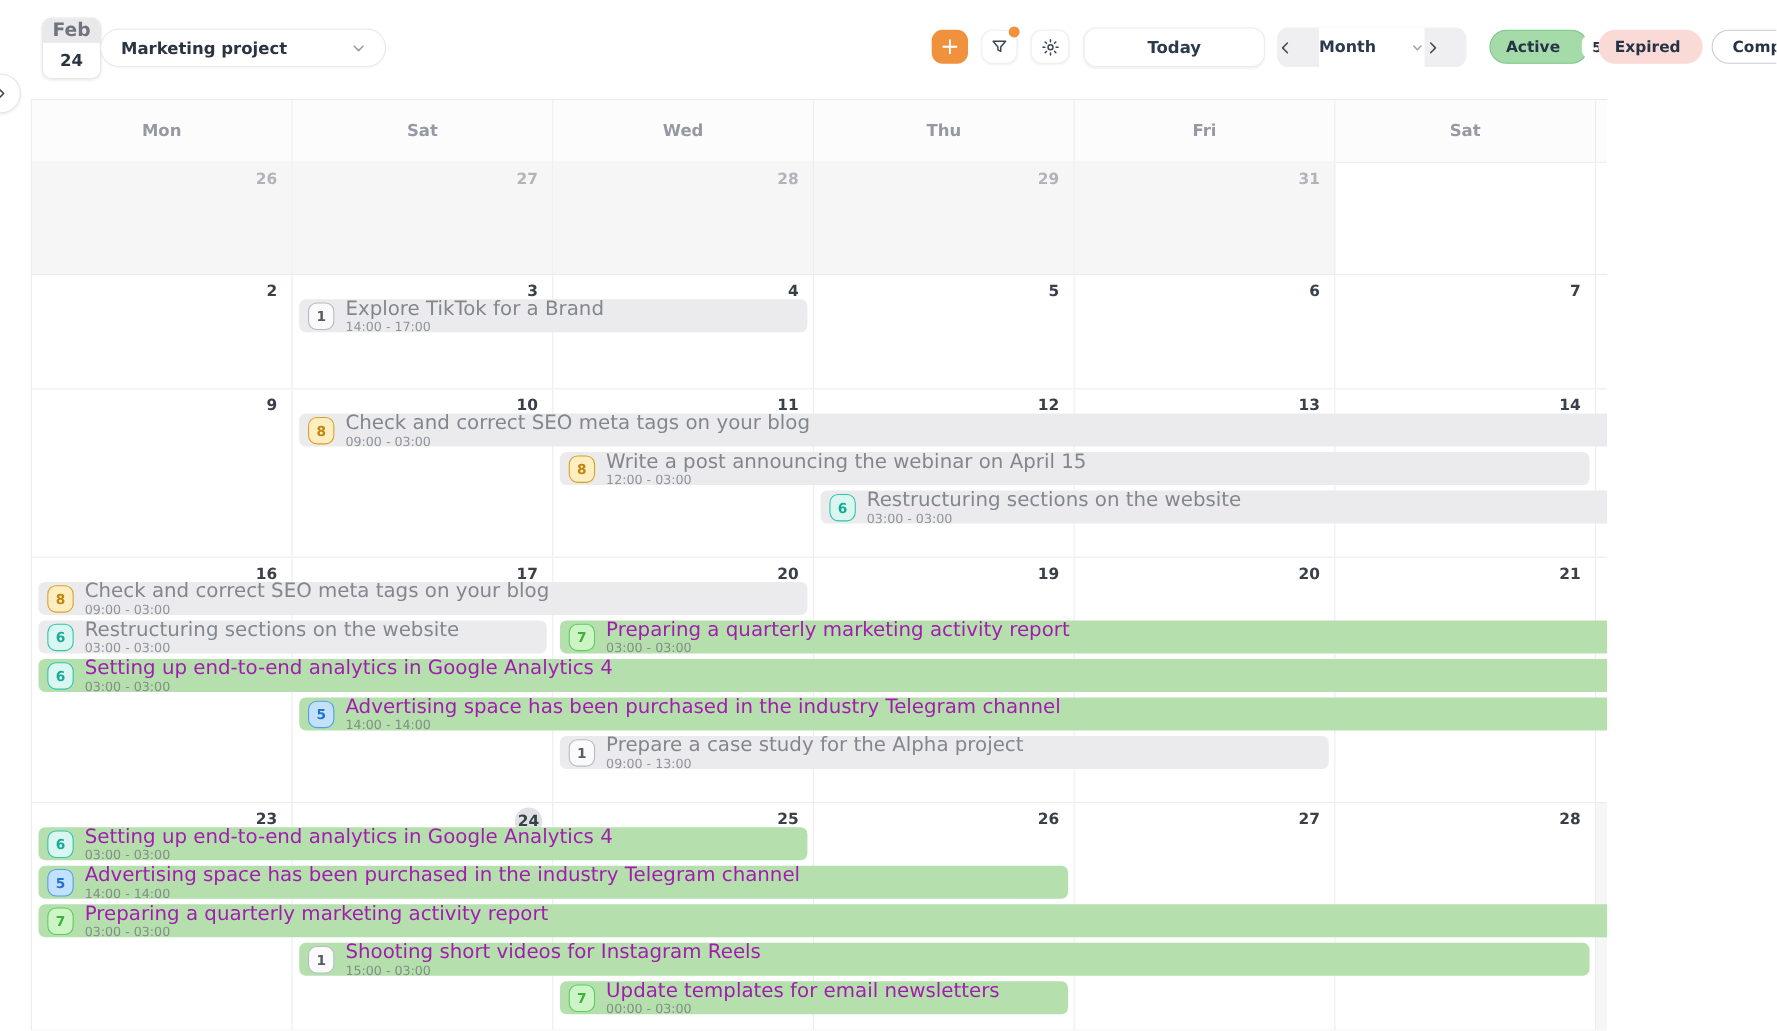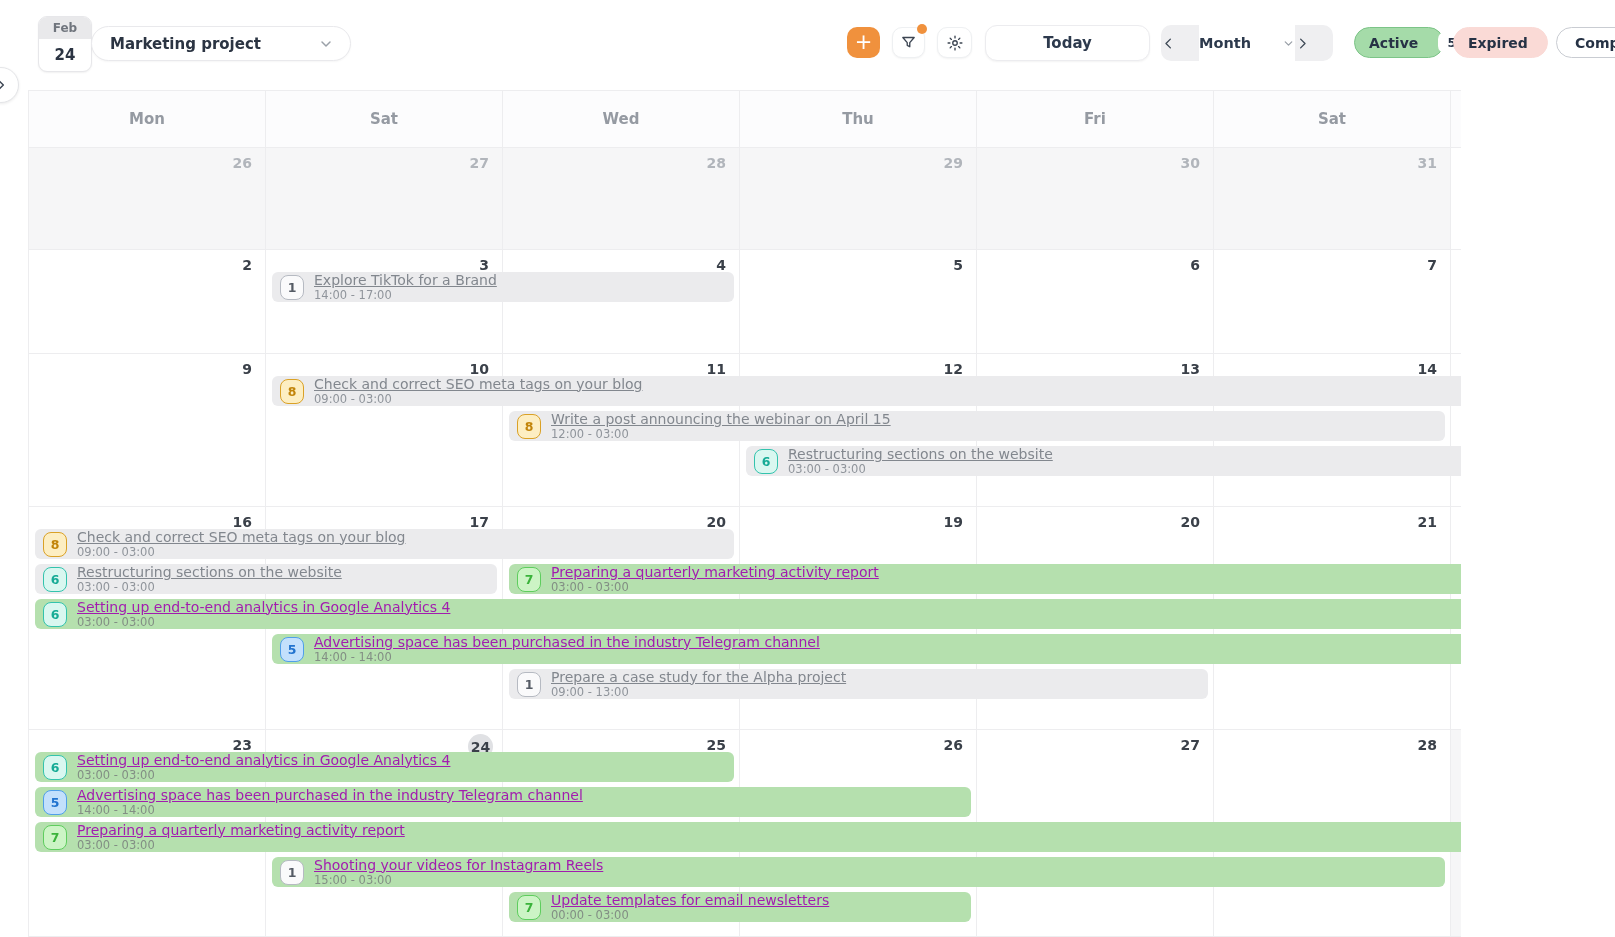--- a/index.html
+++ b/index.html
@@ -2,21 +2,21 @@
 <html><head>
 <meta charset="utf-8">
 <style>
   html,body{margin:0;padding:0;background:#fff;}
   .app{position:relative;width:1615px;height:937px;overflow:hidden;background:#fff;
        font-family:"DejaVu Sans","Liberation Sans",sans-serif;}
 
   
   .datebox{position:absolute;left:38px;top:16px;width:52px;height:54px;border:1px solid #e7e7ea;
            border-radius:9px;overflow:hidden;box-shadow:0 1px 2px rgba(0,0,0,.06);background:#fff;}
-  .datebox .mo{height:22px;background:#e9e9eb;color:#70757d;font-size:12px;font-weight:bold;
+  .datebox .mo{height:22px;background:#e9e9eb;color:#70757d;font-size:17px;font-weight:bold;
                display:flex;align-items:center;justify-content:center;}
   .datebox .dy{height:32px;color:#2b3442;font-size:15px;font-weight:bold;
                display:flex;align-items:center;justify-content:center;}
   .projsel{position:absolute;left:91px;top:26px;width:260px;height:35px;border:1px solid #e9e9ec;
            border-radius:18px;box-shadow:0 1px 2px rgba(0,0,0,.04);background:#fff;display:flex;
            align-items:center;justify-content:space-between;padding:0 16px 0 18px;box-sizing:border-box;
            cursor:pointer;}
   .projsel .lbl{font-size:15px;font-weight:bold;color:#2b3442;}
   .expandbtn{position:absolute;left:-17px;top:67px;width:34px;height:34px;border-radius:50%;
              background:#fff;border:1px solid #e4e5e8;box-shadow:0 1px 3px rgba(0,0,0,.08);
@@ -63,21 +63,21 @@
   .date-num.dim{color:#b1b5bb;}
   .today-circle{display:inline-flex;width:25px;height:25px;border-radius:50%;background:#e0e1e4;
                 align-items:center;justify-content:center;margin:-3px -4px 0 0;}
   .bar{position:absolute;height:30px;border-radius:6px;display:flex;align-items:center;
        padding-left:8px;box-sizing:border-box;cursor:pointer;overflow:hidden;white-space:nowrap;}
   .bar.clip{border-top-right-radius:0;border-bottom-right-radius:0;}
   .bar .badge{min-width:24px;height:25px;border-radius:8px;border:1.5px solid;box-sizing:border-box;
               display:flex;align-items:center;justify-content:center;font-size:12.5px;font-weight:bold;
               flex:none;}
   .bar .txt{margin-left:10px;line-height:1.08;}
-  .bar .t1{font-size:14px;text-decoration:underline;}
+  .bar .t1{font-size:18px;}
   .bar .t2{font-size:11.5px;margin-top:1px;}
   .bar.gray .t1{color:#82878e;} .bar.gray .t2{color:#8f949b;}
   .bar.green .t1{color:#a21caf;} .bar.green .t2{color:#828e84;}
   svg{display:block;}
 </style>
 </head>
 <body>
 
 <div class="app">
 
@@ -185,23 +185,20 @@
             <div class="day-cell other">
               <div class="date-num dim">27</div>
             </div>
             <div class="day-cell other">
               <div class="date-num dim">28</div>
             </div>
             <div class="day-cell other">
               <div class="date-num dim">29</div>
             </div>
             <div class="day-cell other">
-              <div class="date-num dim">30</div>
-            </div>
-            <div class="day-cell other">
               <div class="date-num dim">31</div>
             </div>
             <div class="day-cell">
               <div class="date-num"></div>
             </div>
           </div>
           <div class="week-row" style="height: 104px;">
             <div class="day-cell">
               <div class="date-num">2</div>
             </div>
@@ -381,21 +378,21 @@
             <div class="bar green clip" style="left: 6px; width: 1653px; top: 92px; height: 30px; background: rgb(181, 224, 174);">
               <span class="badge" style="background: rgb(204, 244, 197); border-color: rgb(94, 205, 94); color: rgb(59, 179, 59);">7</span>
               <span class="txt">
                 <div class="t1">Preparing a quarterly marketing activity report</div>
                 <div class="t2">03:00 - 03:00</div>
               </span>
             </div>
             <div class="bar green" style="left: 243px; width: 1173px; top: 127px; height: 30px; background: rgb(181, 224, 174);">
               <span class="badge" style="background: rgb(250, 250, 251); border-color: rgb(182, 186, 194); color: rgb(85, 91, 101);">1</span>
               <span class="txt">
-                <div class="t1">Shooting your videos for Instagram Reels</div>
+                <div class="t1">Shooting short videos for Instagram Reels</div>
                 <div class="t2">15:00 - 03:00</div>
               </span>
             </div>
             <div class="bar green" style="left: 480px; width: 462px; top: 162px; height: 30px; background: rgb(181, 224, 174);">
               <span class="badge" style="background: rgb(204, 244, 197); border-color: rgb(94, 205, 94); color: rgb(59, 179, 59);">7</span>
               <span class="txt">
                 <div class="t1">Update templates for email newsletters</div>
                 <div class="t2">00:00 - 03:00</div>
               </span>
             </div>

